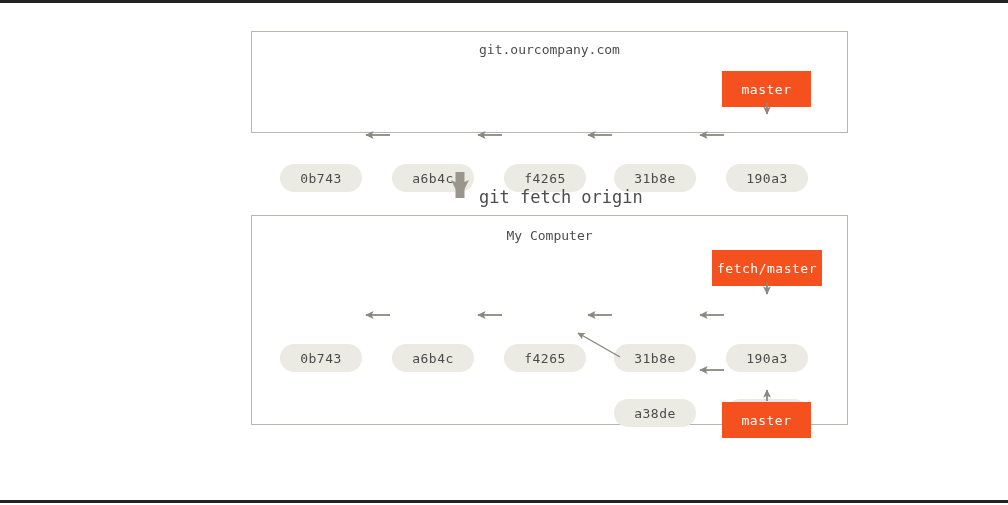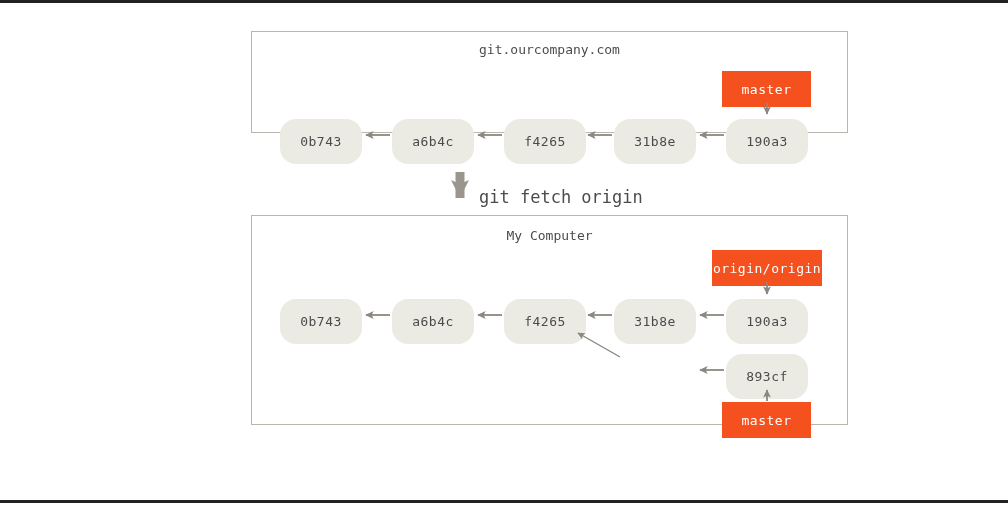--- a/index.html
+++ b/index.html
@@ -59,28 +59,29 @@
     color: #4c4c4c;
     letter-spacing: 0px;
     white-space: nowrap;
   }
 
   .commit {
     position: absolute;
     box-sizing: border-box;
     background: #ecebe3;
     border-radius: 16px;
-    height: 45px;
+    height: 28px;
     width: 82px;
     display: flex;
     align-items: center;
     justify-content: center;
     font-size: 13px;
     color: #4b4b4b;
     letter-spacing: 0.5px;
+    margin-top: 45px;
   }
 
   .reflabel {
     position: absolute;
     box-sizing: border-box;
     background: #f4511e;
     height: 36px;
     display: flex;
     align-items: center;
     justify-content: center;
@@ -132,23 +133,24 @@
 
   <div class="panel" id="panel-local">
     <div class="panel-title" style="top:12px;">My Computer</div>
   </div>
 
   <div class="commit" style="left:280px; top:299px;">0b743</div>
   <div class="commit" style="left:392px; top:299px;">a6b4c</div>
   <div class="commit" style="left:504px; top:299px;">f4265</div>
   <div class="commit" style="left:614px; top:299px;">31b8e</div>
   <div class="commit" style="left:726px; top:299px;">190a3</div>
+  <div class="commit" style="left:614px; top:354px;">a38de</div>
   <div class="commit" style="left:726px; top:354px;">893cf</div>
 
-  <div class="reflabel" style="left:712px; top:250px; width:110px;">origin/origin</div>
+  <div class="reflabel" style="left:712px; top:250px; width:110px;">fetch/master</div>
 
   <div class="reflabel" style="left:722px; top:402px; width:89px;">master</div>
 
   <svg class="arrows" viewBox="0 0 1008 505" xmlns="http://www.w3.org/2000/svg">
     <defs>
       <marker id="ah" markerWidth="9" markerHeight="9" refX="7.6" refY="4.5" orient="auto" markerUnits="userSpaceOnUse">
         <path d="M0,0.6 L8.4,4.5 L0,8.4 L1.9,4.5 Z" fill="#8c8880"></path>
       </marker>
       <marker id="ah-thin" markerWidth="8" markerHeight="8" refX="6.8" refY="4" orient="auto" markerUnits="userSpaceOnUse">
         <path d="M0,0.5 L7.5,4 L0,7.5 L1.7,4 Z" fill="#8c8880"></path>

